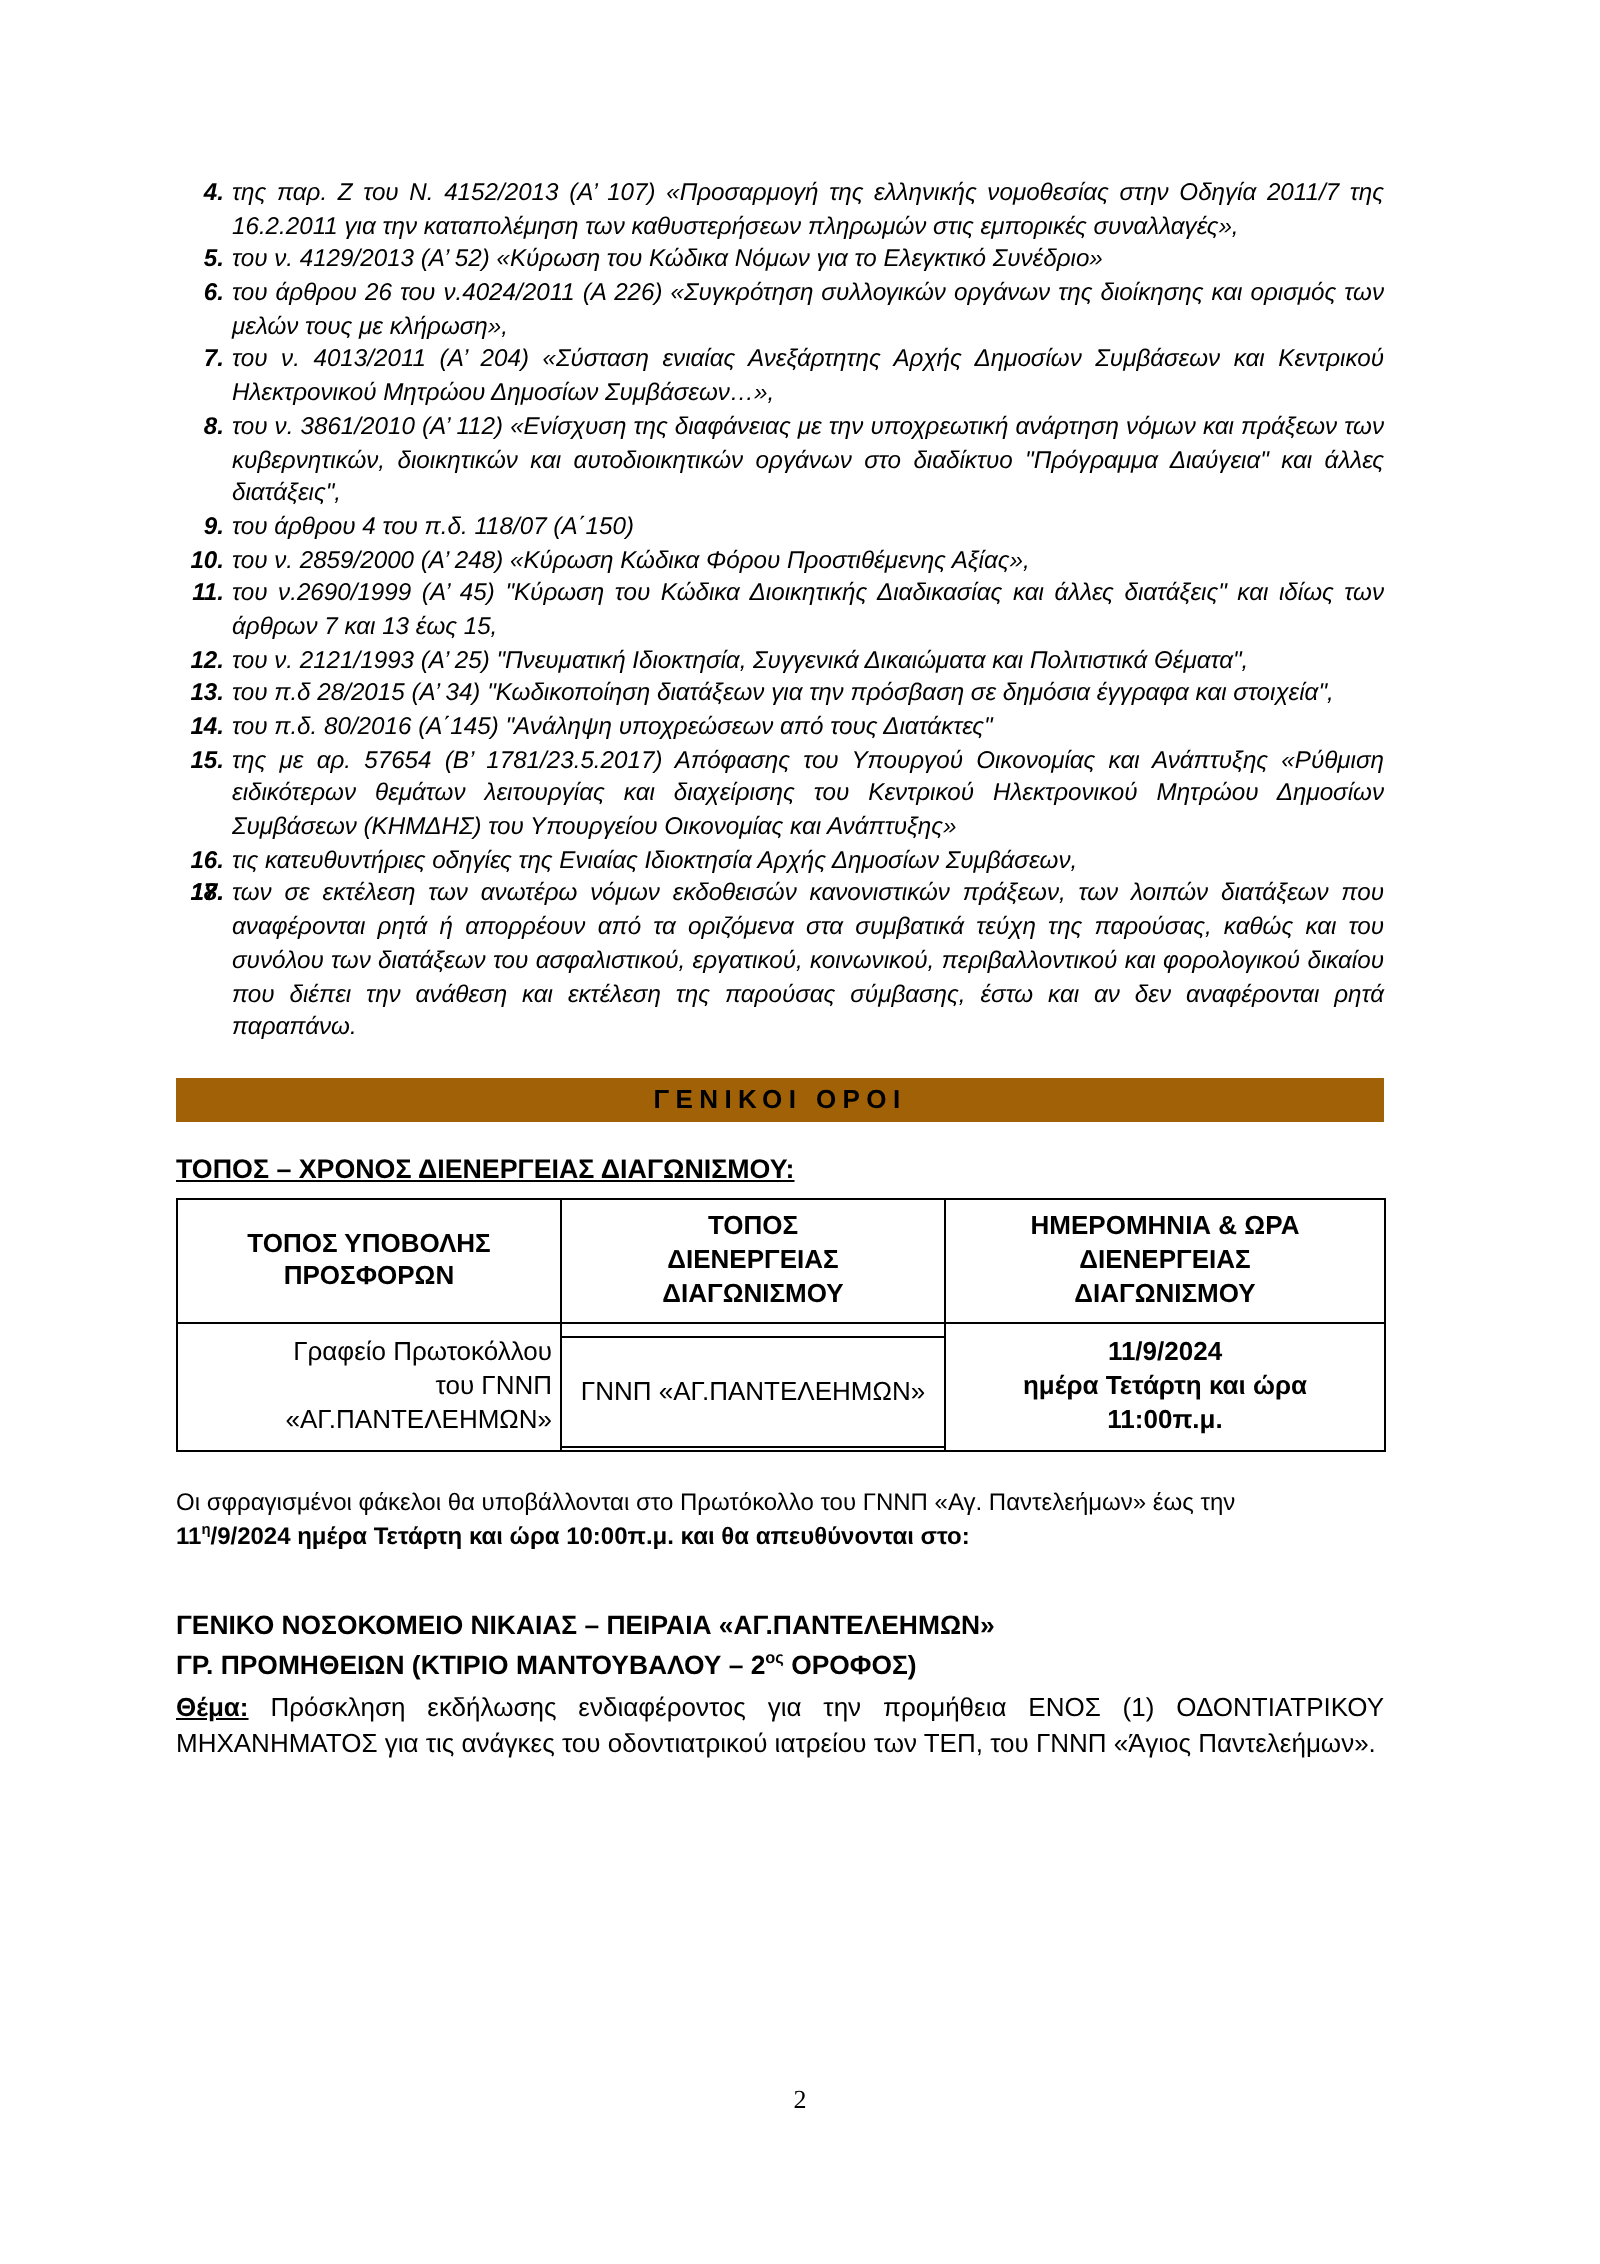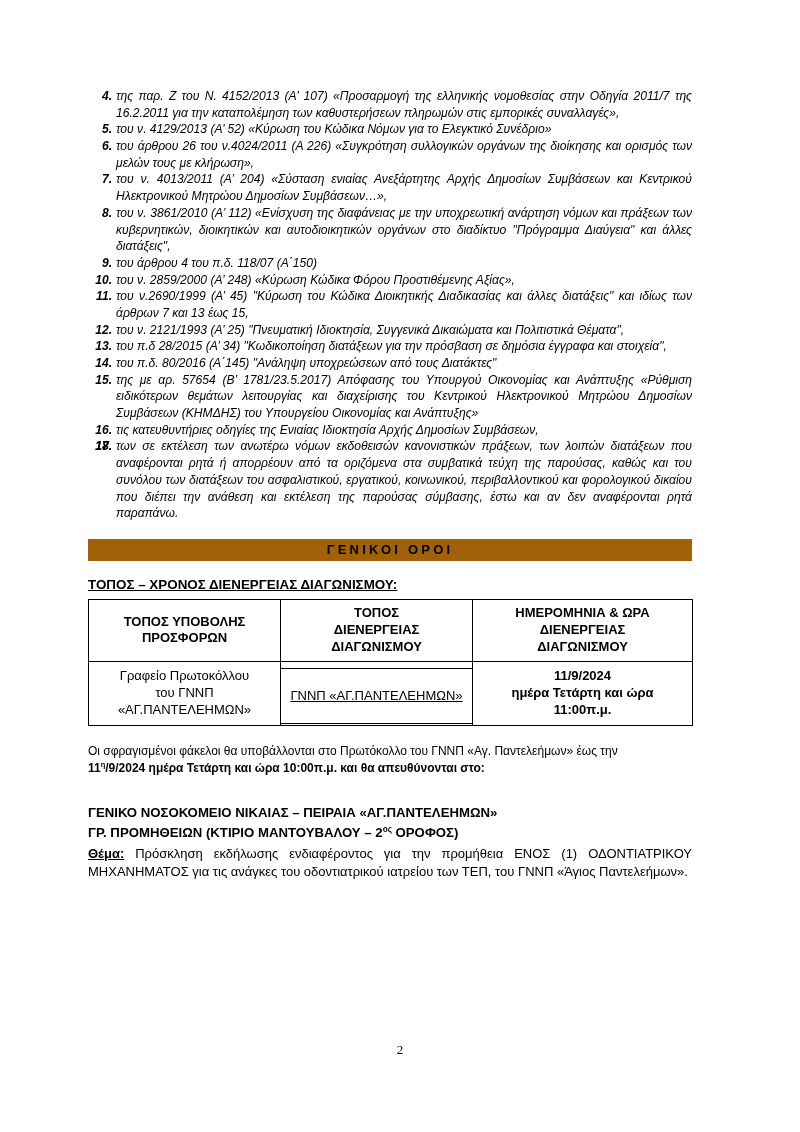--- a/index.html
+++ b/index.html
@@ -112,25 +112,24 @@
   table.tender-table tr.head-row td {
     font-weight: bold;
     height: 62px;
   }
   table.tender-table tr.body-row td {
     height: 64px;
   }
   table.tender-table td.c1 { width: 192px; }
   table.tender-table td.c2 { width: 192px; }
   table.tender-table td.c3 { width: 220px; font-weight: bold; }
-  table.tender-table tr.body-row td.c1 { font-weight: normal; }
+  table.tender-table tr.body-row td.c1 { font-weight: normal; text-align: right; }
   table.tender-table tr.body-row td.c2 {
     font-weight: normal;
     padding: 0;
-    text-decoration: underline;
   }
   .inner-box {
     border: 1px solid #000;
     margin: -1px -1px -7px -1px;
     height: 56px;
     display: flex;
     align-items: center;
     justify-content: center;
   }
 

